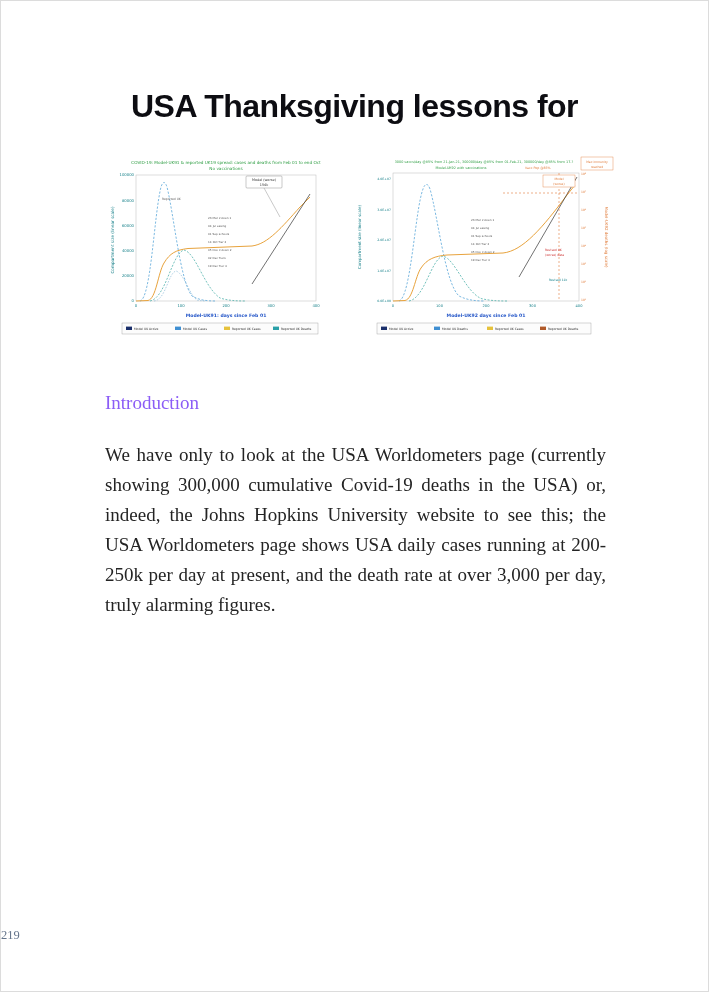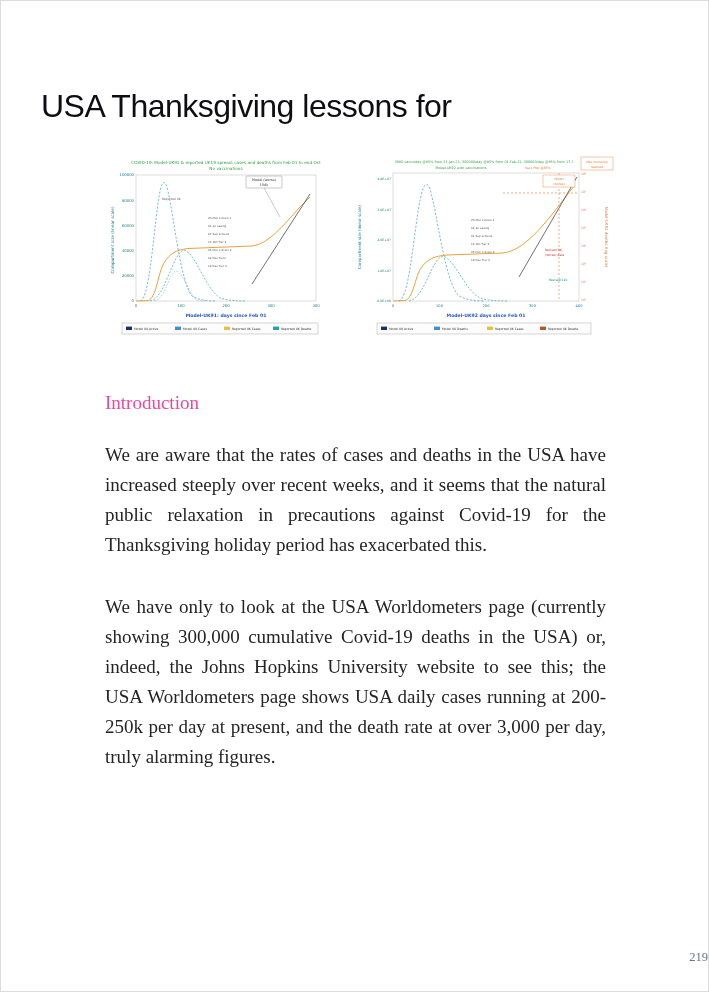--- a/index.html
+++ b/index.html
@@ -8,58 +8,57 @@
     width:709px;height:992px;
     margin:0 auto;
     background:#ffffff;
     border:1px solid #dcdcdc;
     box-sizing:border-box;
     overflow:hidden;
     font-family:"Liberation Serif","DejaVu Serif",serif;
   }
   .doc-title{
     margin:84px 40px 0;
-    text-align:left;
+    text-align:center;
     font-family:"Liberation Sans","DejaVu Sans",sans-serif;
-    font-weight:400;
+    font-weight:700;
     font-size:32px;
     line-height:43px;
     color:#0d0d12;
     letter-spacing:-0.5px;
   }
   .doc-title span{display:block;}
   .figures{
     margin:27px 0 0 103px;
     display:flex;
     gap:22px;
     align-items:flex-start;
   }
   .figure svg{display:block;font-family:"DejaVu Sans","Liberation Sans",sans-serif;}
   .intro-heading{
     margin:40px 0 0 104px;
     font-size:19px;
     font-weight:400;
-    color:#ec4899;
+    color:#8b5cf6;
   }
   .para{
     width:501px;
     margin:26px 0 0 104px;
     font-size:19px;
     line-height:30px;
     text-align:justify;
     color:#242424;
   }
   .para + .para{margin-top:32px;}
   .page-number{
     position:absolute;
-    left:0;right:0;bottom:26px;
-    text-align:right;
+    left:0;right:0;bottom:48px;
+    text-align:left;
     font-size:12.5px;
     color:#64748b;
-    margin-left:35px;
   }
 </style>
 </head>
 <body>
 
 <div class="page">
 
   <h1 class="doc-title">
     <span>USA Thanksgiving lessons for</span>
   </h1>
@@ -223,18 +222,17 @@
           <rect x="187" y="171.6" width="6" height="3.4" fill="#b05a2a"></rect>
           <text x="195" y="174.8" font-size="3" fill="#333333">Reported UK Deaths</text>
         </g>
       </svg>
     </div>
 
   </div>
 
   <div class="intro-heading">Introduction</div>
 
-  <p class="para">We are aware that the rates of cases and deaths in the USA have increased steeply over recent weeks, and it seems that the natural public relaxation in precautions against Covid-19 for the Thanksgiving holiday period has exacerbated this.</p>
   <p class="para">We have only to look at the USA Worldometers page (currently showing 300,000 cumulative Covid-19 deaths in the USA) or, indeed, the Johns Hopkins University website to see this; the USA Worldometers page shows USA daily cases running at 200-250k per day at present, and the death rate at over 3,000 per day, truly alarming figures.</p>
 
   <div class="page-number">219</div>
 
 </div>
 
 </body></html>

